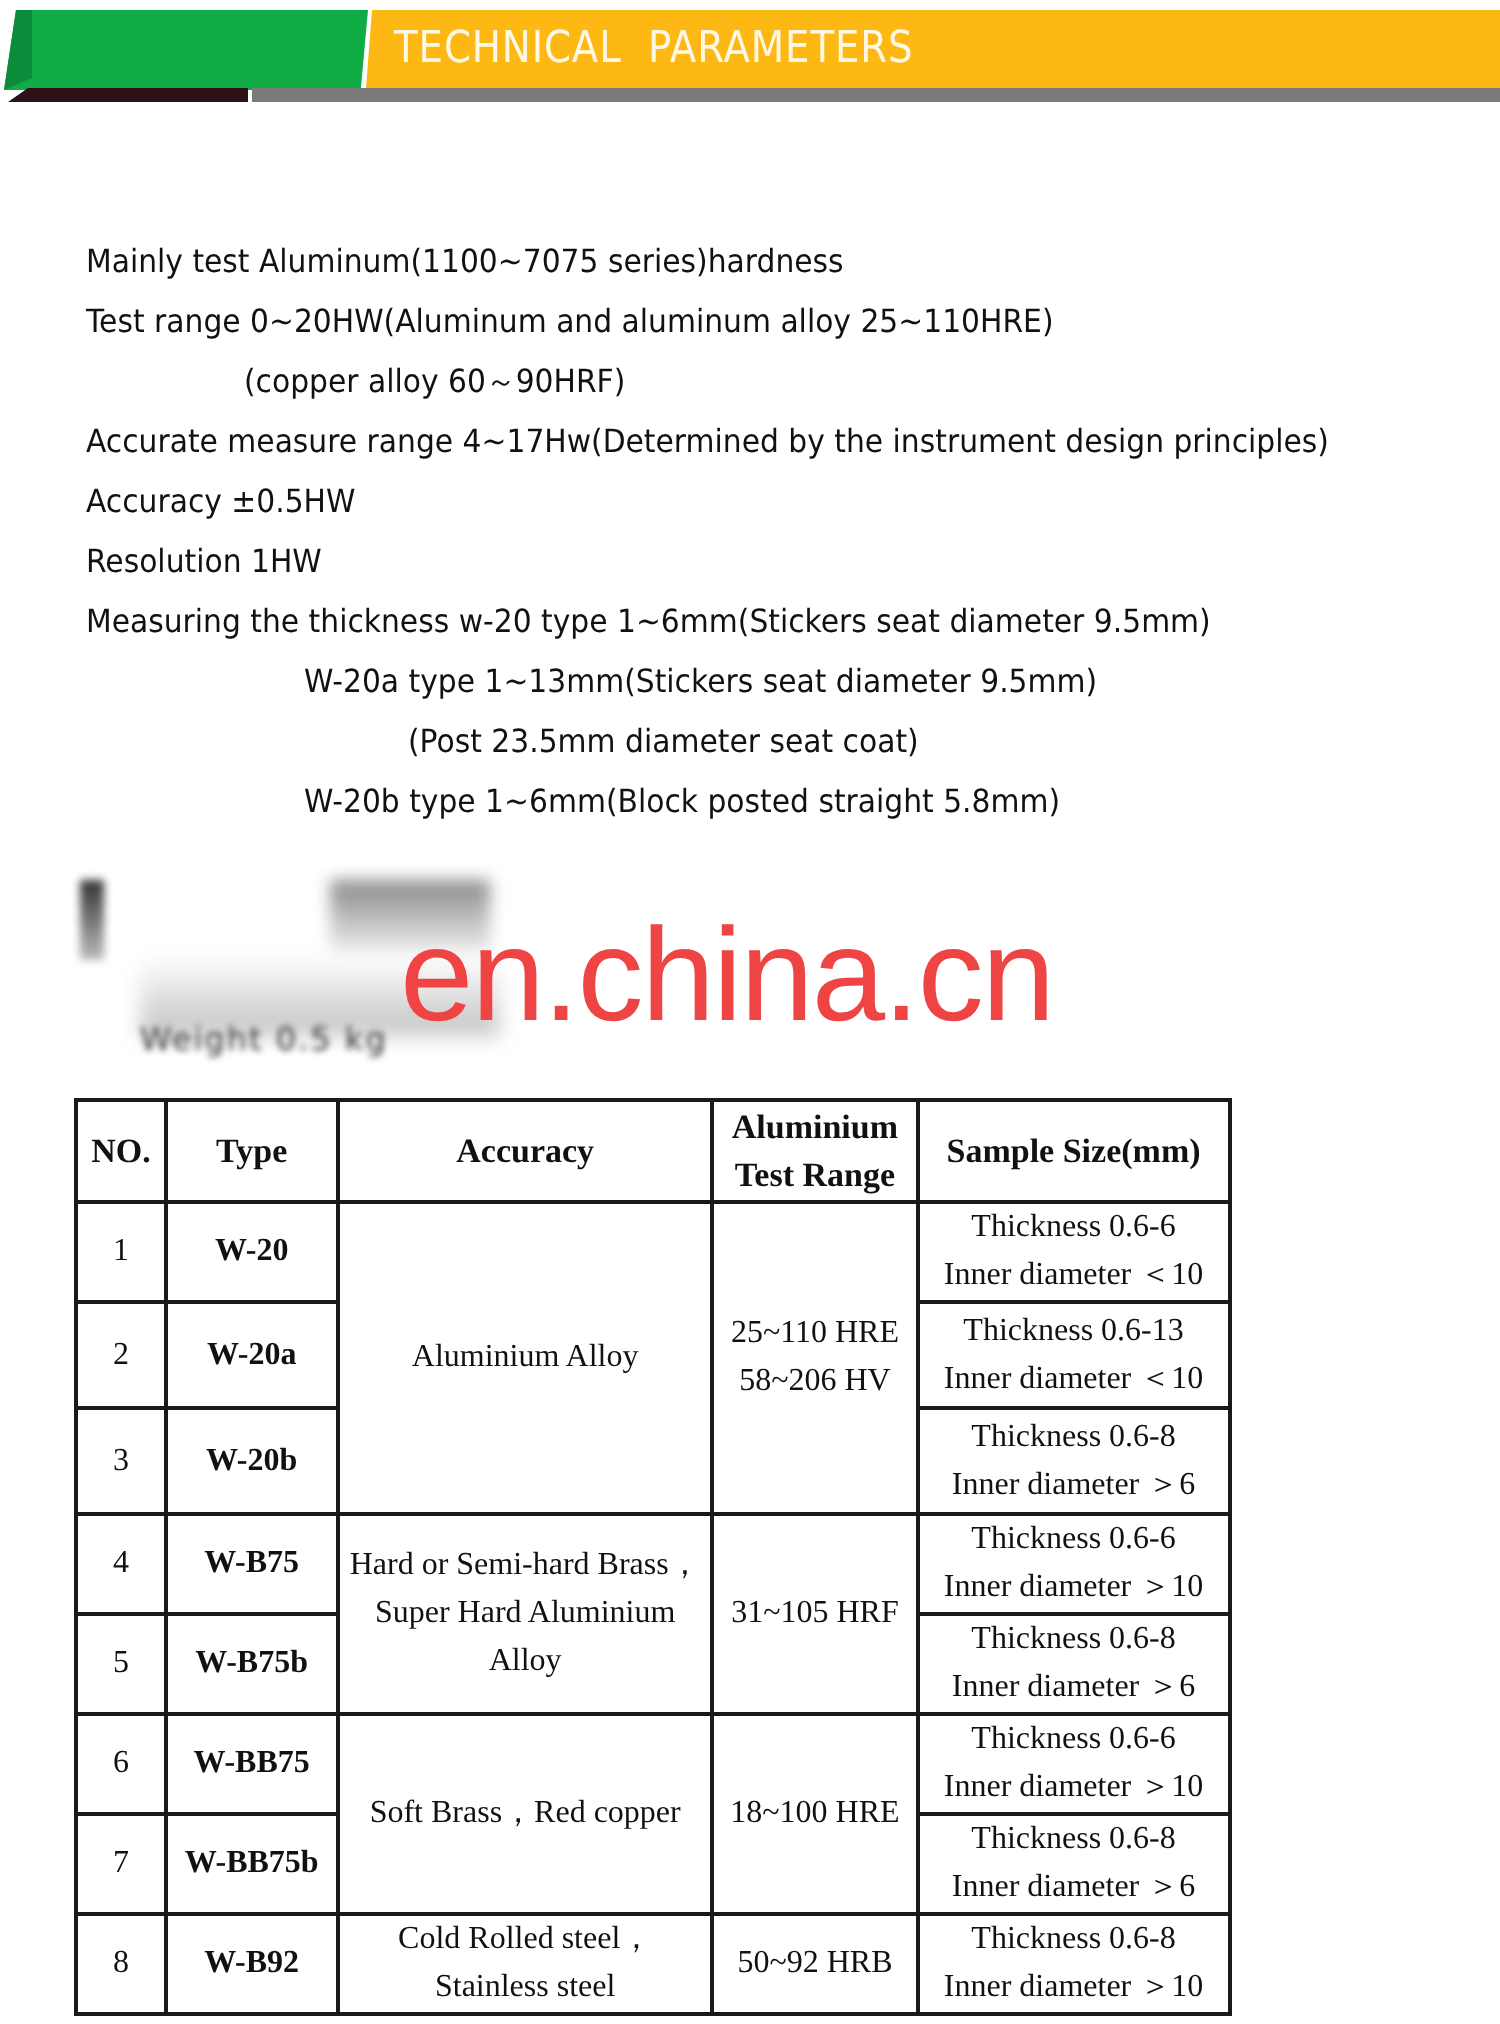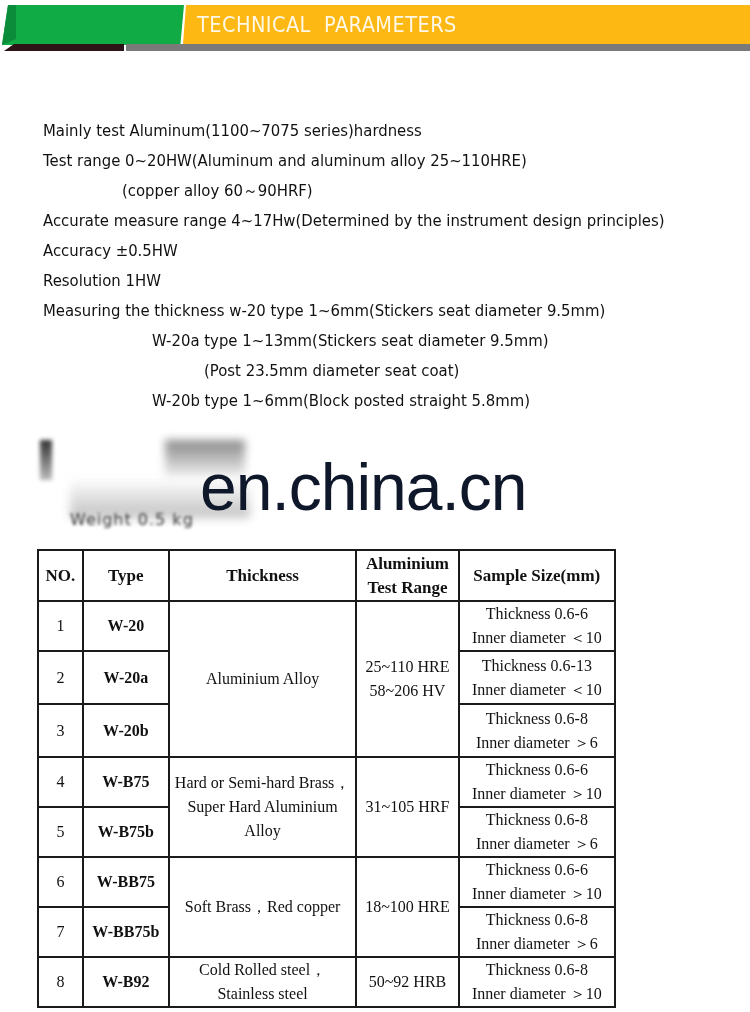--- a/index.html
+++ b/index.html
@@ -50,21 +50,21 @@
   
   .blurred {
     position: absolute; left: 40px; top: 440px; width: 200px; height: 90px;
   }
   .blurred .b1 { position:absolute; left:0; top:0; width:12px; height:40px; background:linear-gradient(#333,#bbb); filter: blur(2px); }
   .blurred .b2 { position:absolute; left:125px; top:0; width:80px; height:38px; background:linear-gradient(#555,#eee); filter: blur(4px); opacity:.7; }
   .blurred .b3 { position:absolute; left:30px; top:38px; width:180px; height:40px; background:linear-gradient(#fff,#999); filter: blur(5px); opacity:.6; }
   .blurred .b4 { position:absolute; left:30px; top:70px; font-size:16px; color:#333; filter: blur(1.5px); letter-spacing:1px; white-space: nowrap; }
   .watermark {
     position: absolute; left: 200px; top: 452px; height: 70px; line-height: 70px;
-    font-family: "Liberation Sans", sans-serif; font-size: 66px; color: #0f172a;
+    font-family: "Liberation Sans", sans-serif; font-size: 66px; color: #ef4444;
     white-space: nowrap; letter-spacing: -1px;
   }
 
   
   .spec-table {
     position: absolute; left: 37px; top: 549px; width: 579px;
     border-collapse: collapse;
     font-family: "Liberation Serif", serif; font-size: 16px; color: #111;
   }
   .spec-table th, .spec-table td {
@@ -118,21 +118,21 @@
     <col class="col-no">
       <col class="col-type">
       <col class="col-mat">
       <col class="col-hard">
       <col class="col-size">
   </colgroup>
   <thead>
     <tr>
       <th>NO.</th>
       <th>Type</th>
-      <th>Thickness</th>
+      <th>Accuracy</th>
       <th>
         <div>Aluminium</div>
         <div>Test Range</div>
       </th>
       <th>Sample Size(mm)</th>
     </tr>
   </thead>
   <tbody>
 
     <tr style="height:50px;">

